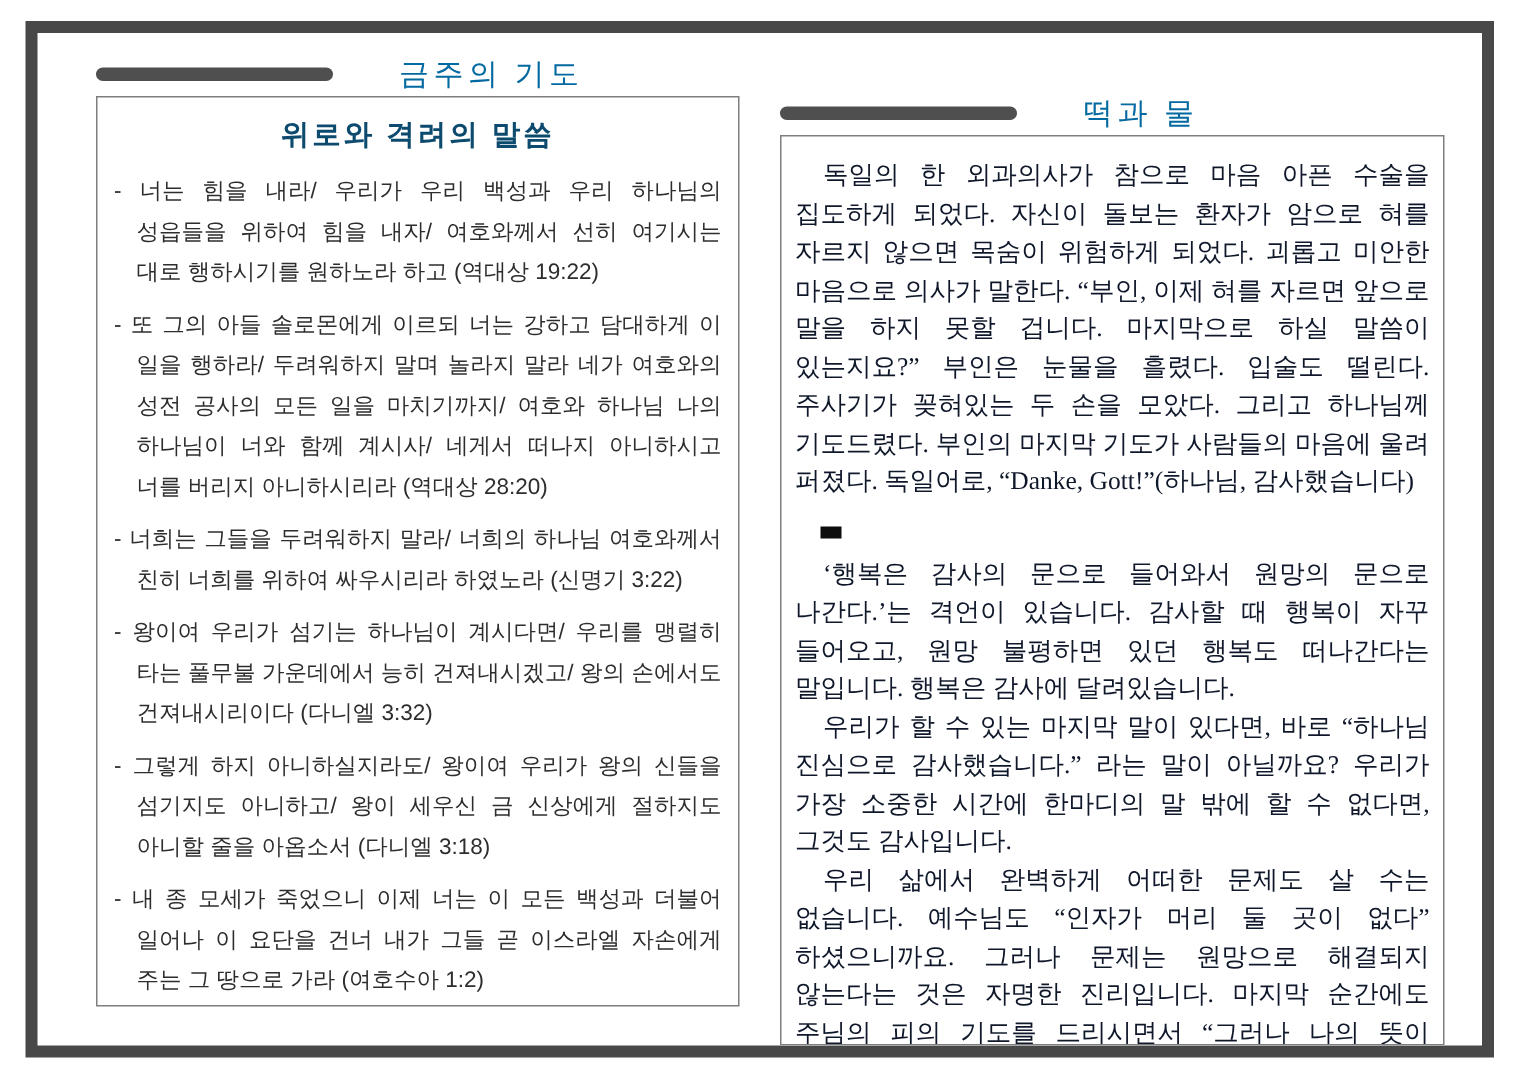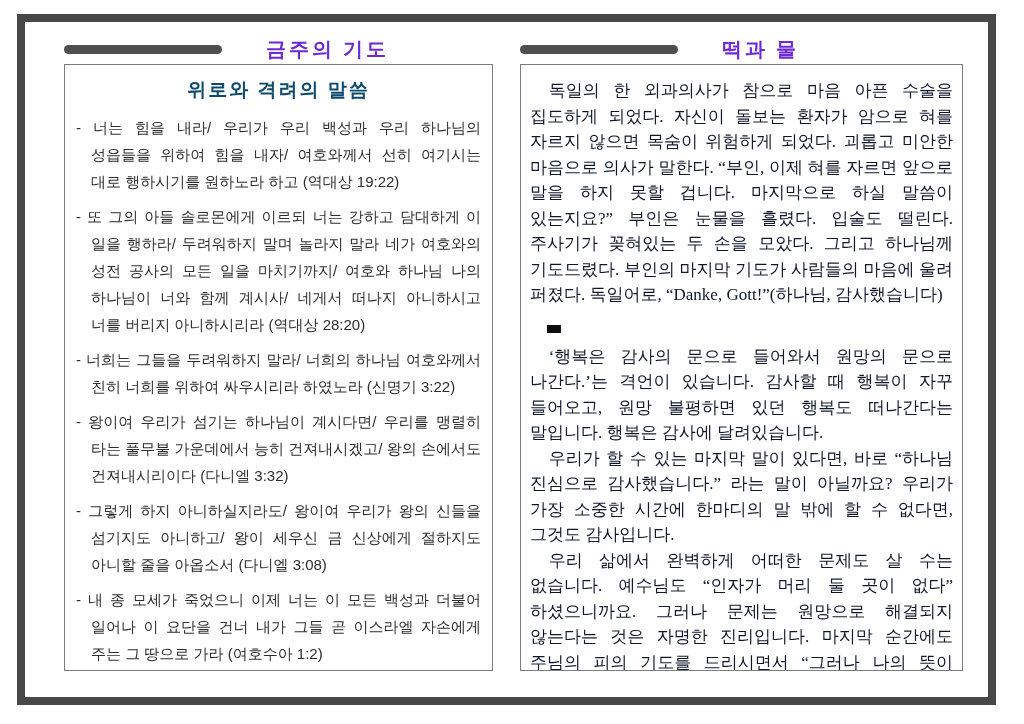--- a/index.html
+++ b/index.html
@@ -16,29 +16,29 @@
   .page{
     position:absolute;left:17px;top:14px;width:963px;height:675px;
     border:8px solid var(--frame);background:#fff;
   }
   .content{
     position:absolute;inset:0;display:flex;gap:27px;
     padding:12px 0 0 39px;box-sizing:border-box;
   }
   .col{display:flex;flex-direction:column;}
   .col-left{width:429px;flex:0 0 429px;}
-  .col-right{width:443px;flex:0 0 443px;}
+  .col-right{width:443px;flex:0 0 443px;justify-content:flex-end;}
   .col-header{height:30px;display:flex;align-items:center;}
   .bar{
     width:158px;height:9px;border-radius:5px;background:var(--bar);
     flex:0 0 auto;margin-top:1px;
   }
   .header-title{
     margin-left:44px;font-family:"Liberation Serif", serif;
-    font-weight:bold;font-size:20px;color:#6d28d9;letter-spacing:3px;
+    font-weight:normal;font-size:20px;color:#0369a1;letter-spacing:3px;
     white-space:nowrap;
   }
   .box{
     border:1px solid var(--boxborder);background:#fff;
     box-sizing:border-box;overflow:hidden;height:607px;
   }
   .col-left .box{padding:8px 11px 0 11px;}
   .col-right .box{padding:13px 9px 0 9px;}
   .box-title{
     font-weight:bold;text-align:center;font-size:19px;
@@ -75,21 +75,21 @@
         <div class="bar"></div>
         <div class="header-title">금주의 기도</div>
       </div>
       <div class="box">
         <div class="box-title">위로와 격려의 말씀</div>
         <ul class="verses">
           <li>- 너는 힘을 내라/ 우리가 우리 백성과 우리 하나님의 성읍들을 위하여 힘을 내자/ 여호와께서 선히 여기시는 대로 행하시기를 원하노라 하고 (역대상 19:22)</li>
           <li>- 또 그의 아들 솔로몬에게 이르되 너는 강하고 담대하게 이 일을 행하라/ 두려워하지 말며 놀라지 말라 네가 여호와의 성전 공사의 모든 일을 마치기까지/ 여호와 하나님 나의 하나님이 너와 함께 계시사/ 네게서 떠나지 아니하시고 너를 버리지 아니하시리라 (역대상 28:20)</li>
           <li>- 너희는 그들을 두려워하지 말라/ 너희의 하나님 여호와께서 친히 너희를 위하여 싸우시리라 하였노라 (신명기 3:22)</li>
           <li>- 왕이여 우리가 섬기는 하나님이 계시다면/ 우리를 맹렬히 타는 풀무불 가운데에서 능히 건져내시겠고/ 왕의 손에서도 건져내시리이다 (다니엘 3:32)</li>
-          <li>- 그렇게 하지 아니하실지라도/ 왕이여 우리가 왕의 신들을 섬기지도 아니하고/ 왕이 세우신 금 신상에게 절하지도 아니할 줄을 아옵소서 (다니엘 3:08)</li>
+          <li>- 그렇게 하지 아니하실지라도/ 왕이여 우리가 왕의 신들을 섬기지도 아니하고/ 왕이 세우신 금 신상에게 절하지도 아니할 줄을 아옵소서 (다니엘 3:18)</li>
           <li>- 내 종 모세가 죽었으니 이제 너는 이 모든 백성과 더불어 일어나 이 요단을 건너 내가 그들 곧 이스라엘 자손에게 주는 그 땅으로 가라 (여호수아 1:2)</li>
         </ul>
 
       </div>
     </section>
 
     <section class="col col-right">
       <div class="col-header">
         <div class="bar"></div>
         <div class="header-title">떡과 물</div>

